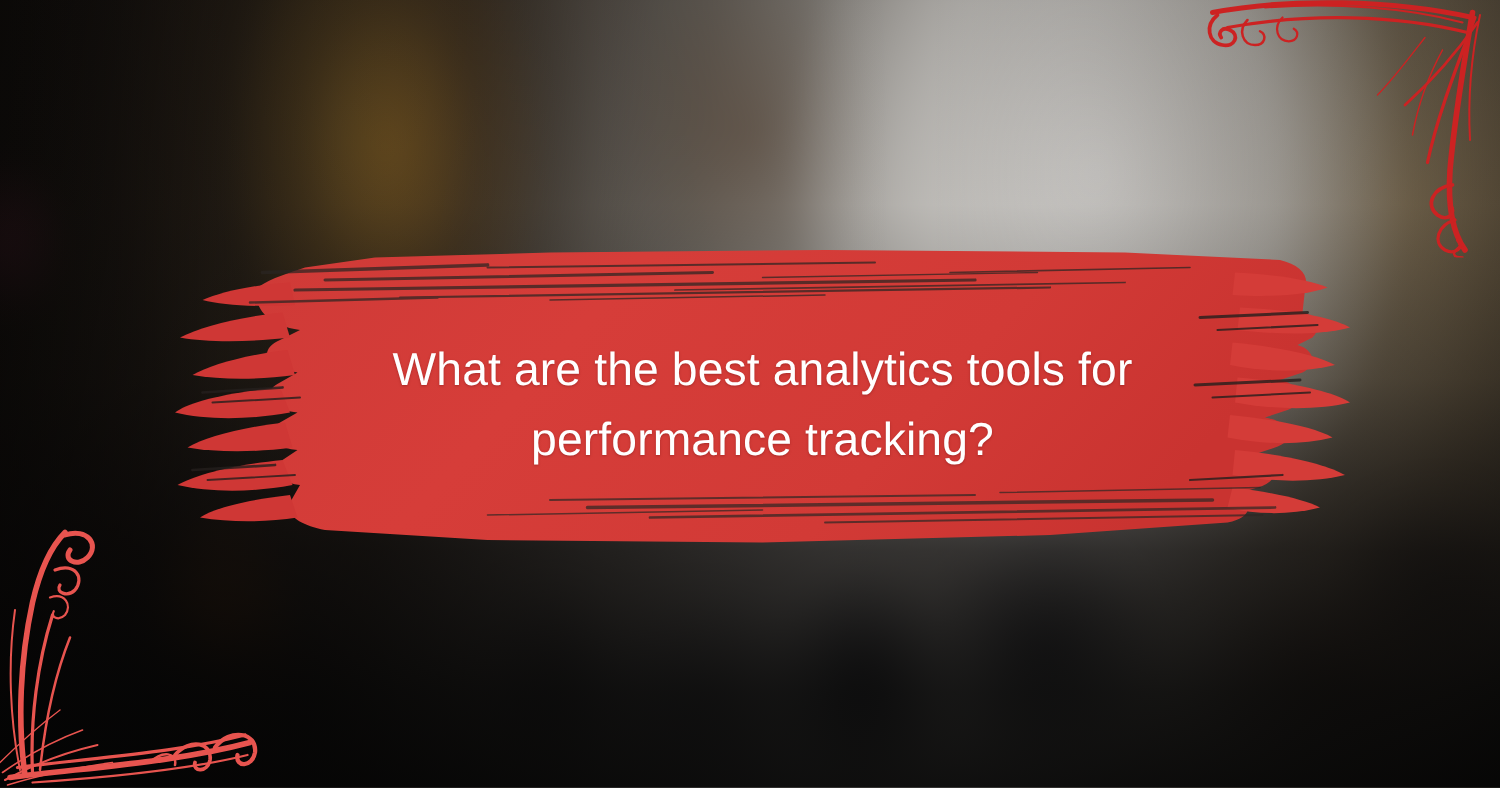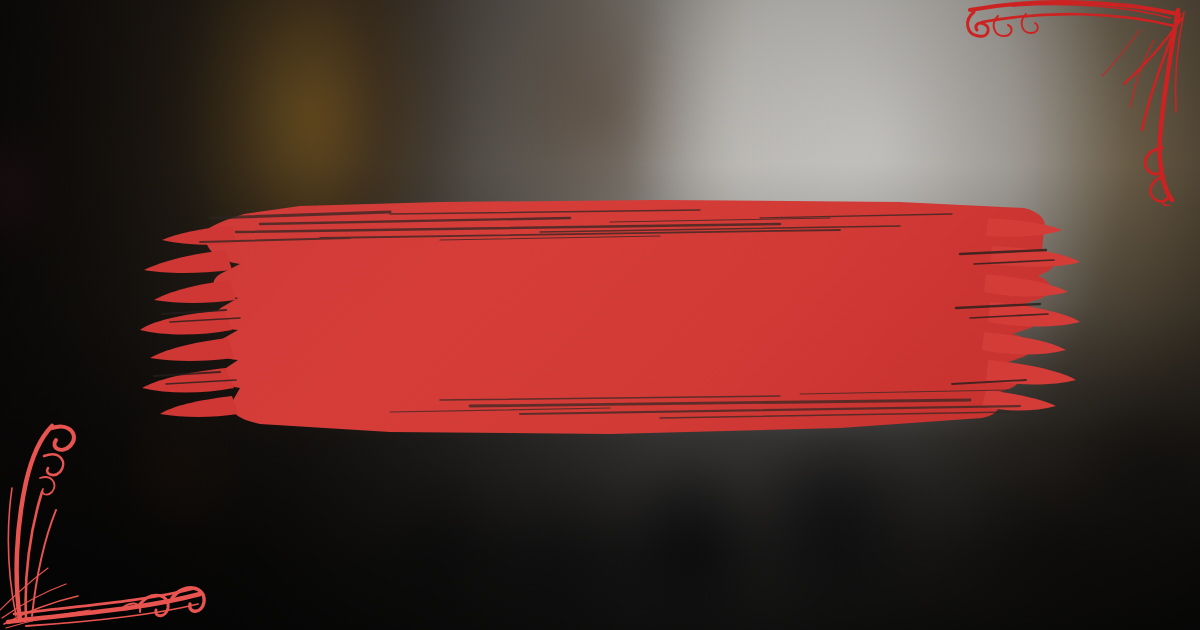--- a/index.html
+++ b/index.html
@@ -190,20 +190,22 @@
         <path d="M 26,196 L 96,192" stroke-width="1.5"></path>
         <path d="M 820,66 L 906,62" stroke-width="2.4"></path>
         <path d="M 834,76 L 914,72" stroke-width="1.7"></path>
         <path d="M 816,120 L 900,116" stroke-width="2.4"></path>
         <path d="M 830,130 L 908,126" stroke-width="1.6"></path>
         <path d="M 812,196 L 886,192" stroke-width="1.8"></path>
       </g>
     </svg>
   </div>
 
+  <div id="headline">What are the best analytics tools for
+performance tracking?</div>
 
   <div class="flourish" id="flourish-tr">
     <svg viewBox="0 0 236 206" aria-hidden="true">
       <g fill="none" stroke="#cc2222" stroke-linecap="round">
 
         <path d="M 6,10 C 70,-2 150,0 214,14" stroke-width="4"></path>
         <path d="M 18,22 C 84,10 154,12 210,26" stroke-width="2.6"></path>
         <path d="M 48,6 C 104,2 162,6 206,18" stroke-width="1.6"></path>
 
         <path d="M 214,10 C 208,46 200,90 196,136 C 194,166 198,186 208,200" stroke-width="4.5"></path>

